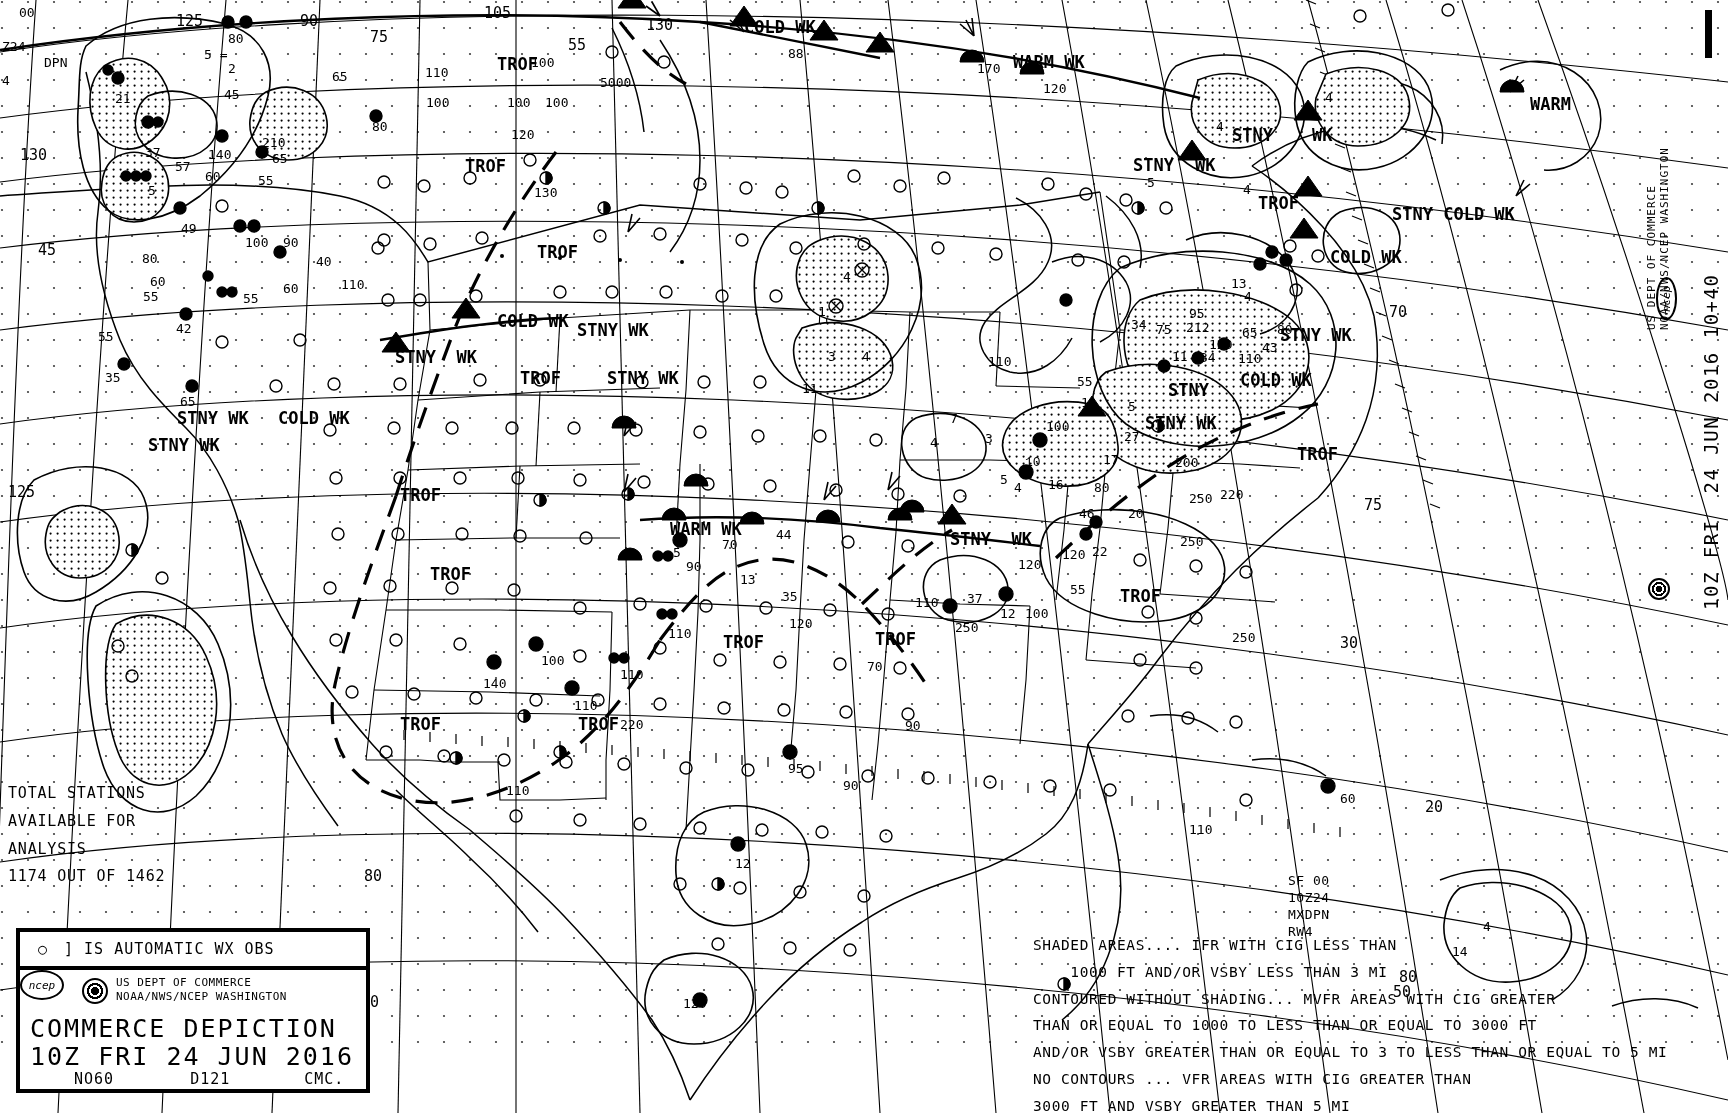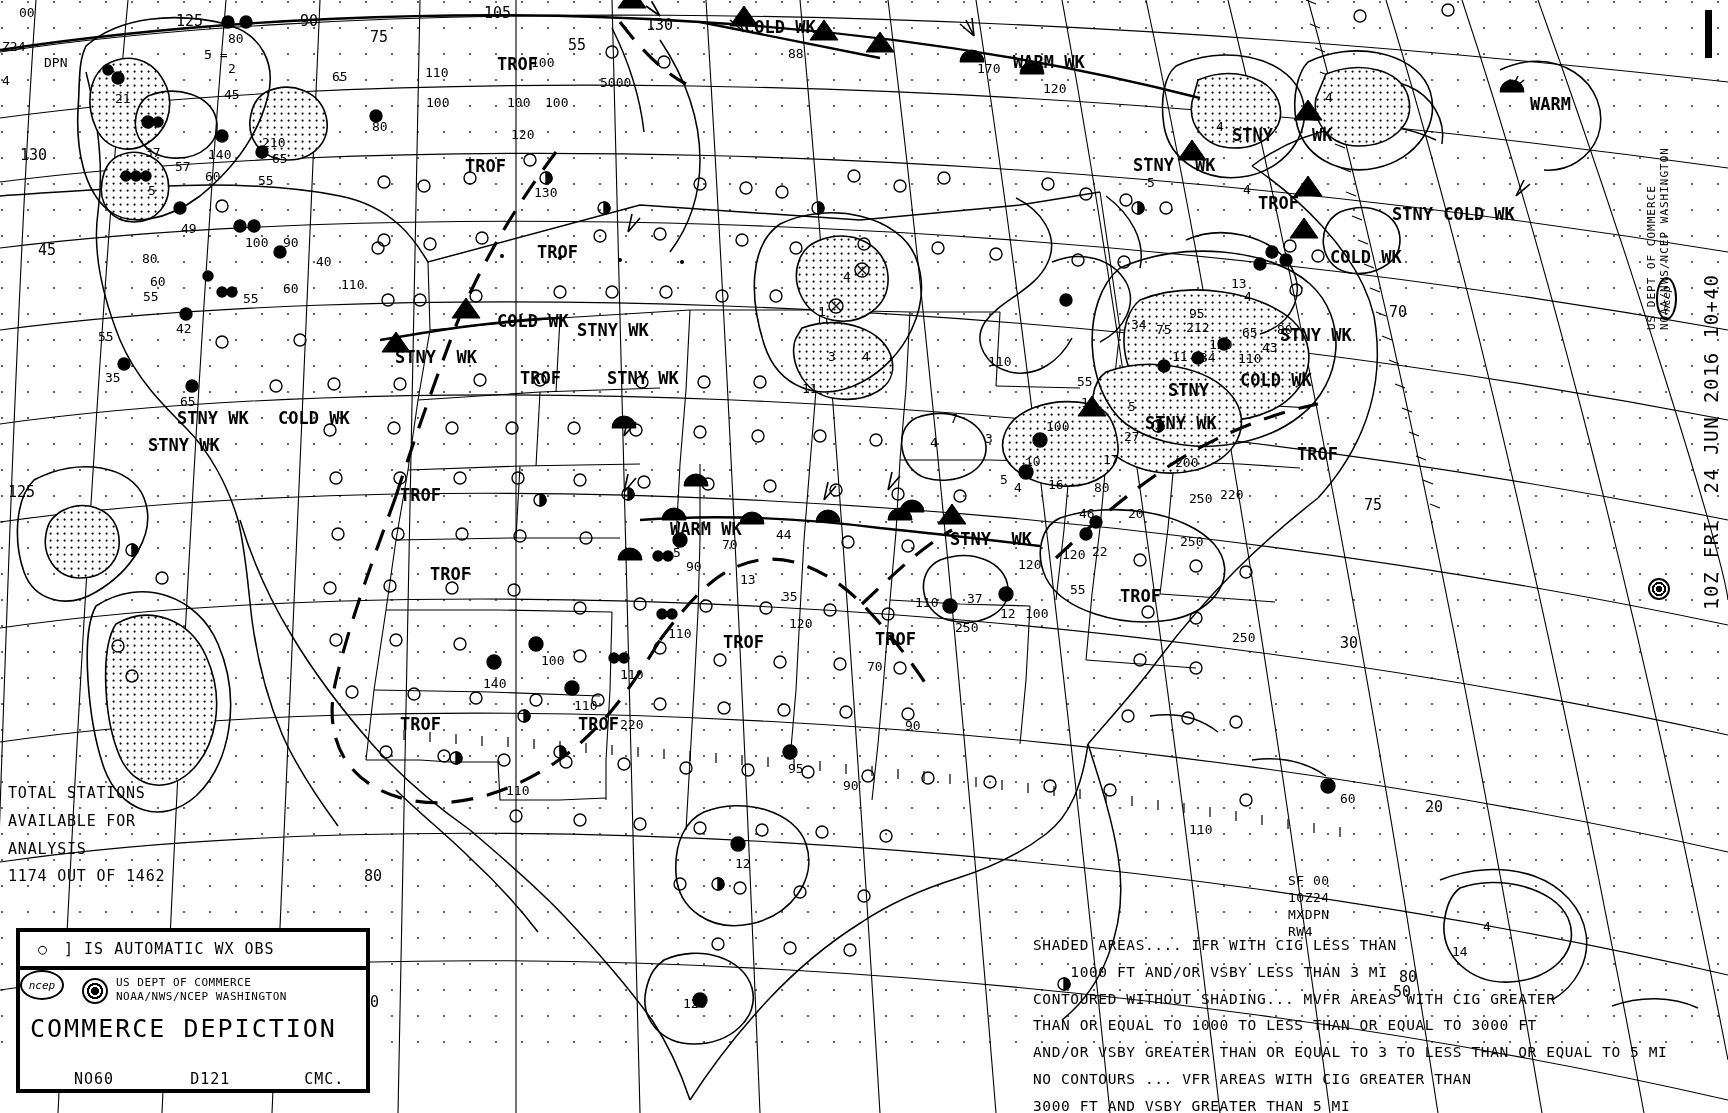--- a/index.html
+++ b/index.html
@@ -981,20 +981,21 @@
       <span>] IS AUTOMATIC WX OBS</span>
     </div>
     <div id="legend-bot">
       <div id="seal-left" class="seal"></div>
       <div id="seal-ncep">ncep</div>
       <div id="legend-agency">
         <div>US DEPT OF COMMERCE</div>
         <div>NOAA/NWS/NCEP WASHINGTON</div>
       </div>
       <div id="legend-title">COMMERCE DEPICTION</div>
+      <div id="legend-time">10Z FRI   24 JUN 2016</div>
       <div id="legend-codes">
         <span>NO60</span>
         <span>D121</span>
         <span>CMC.</span>
       </div>
     </div>
   </div>
 
 </div>
 

